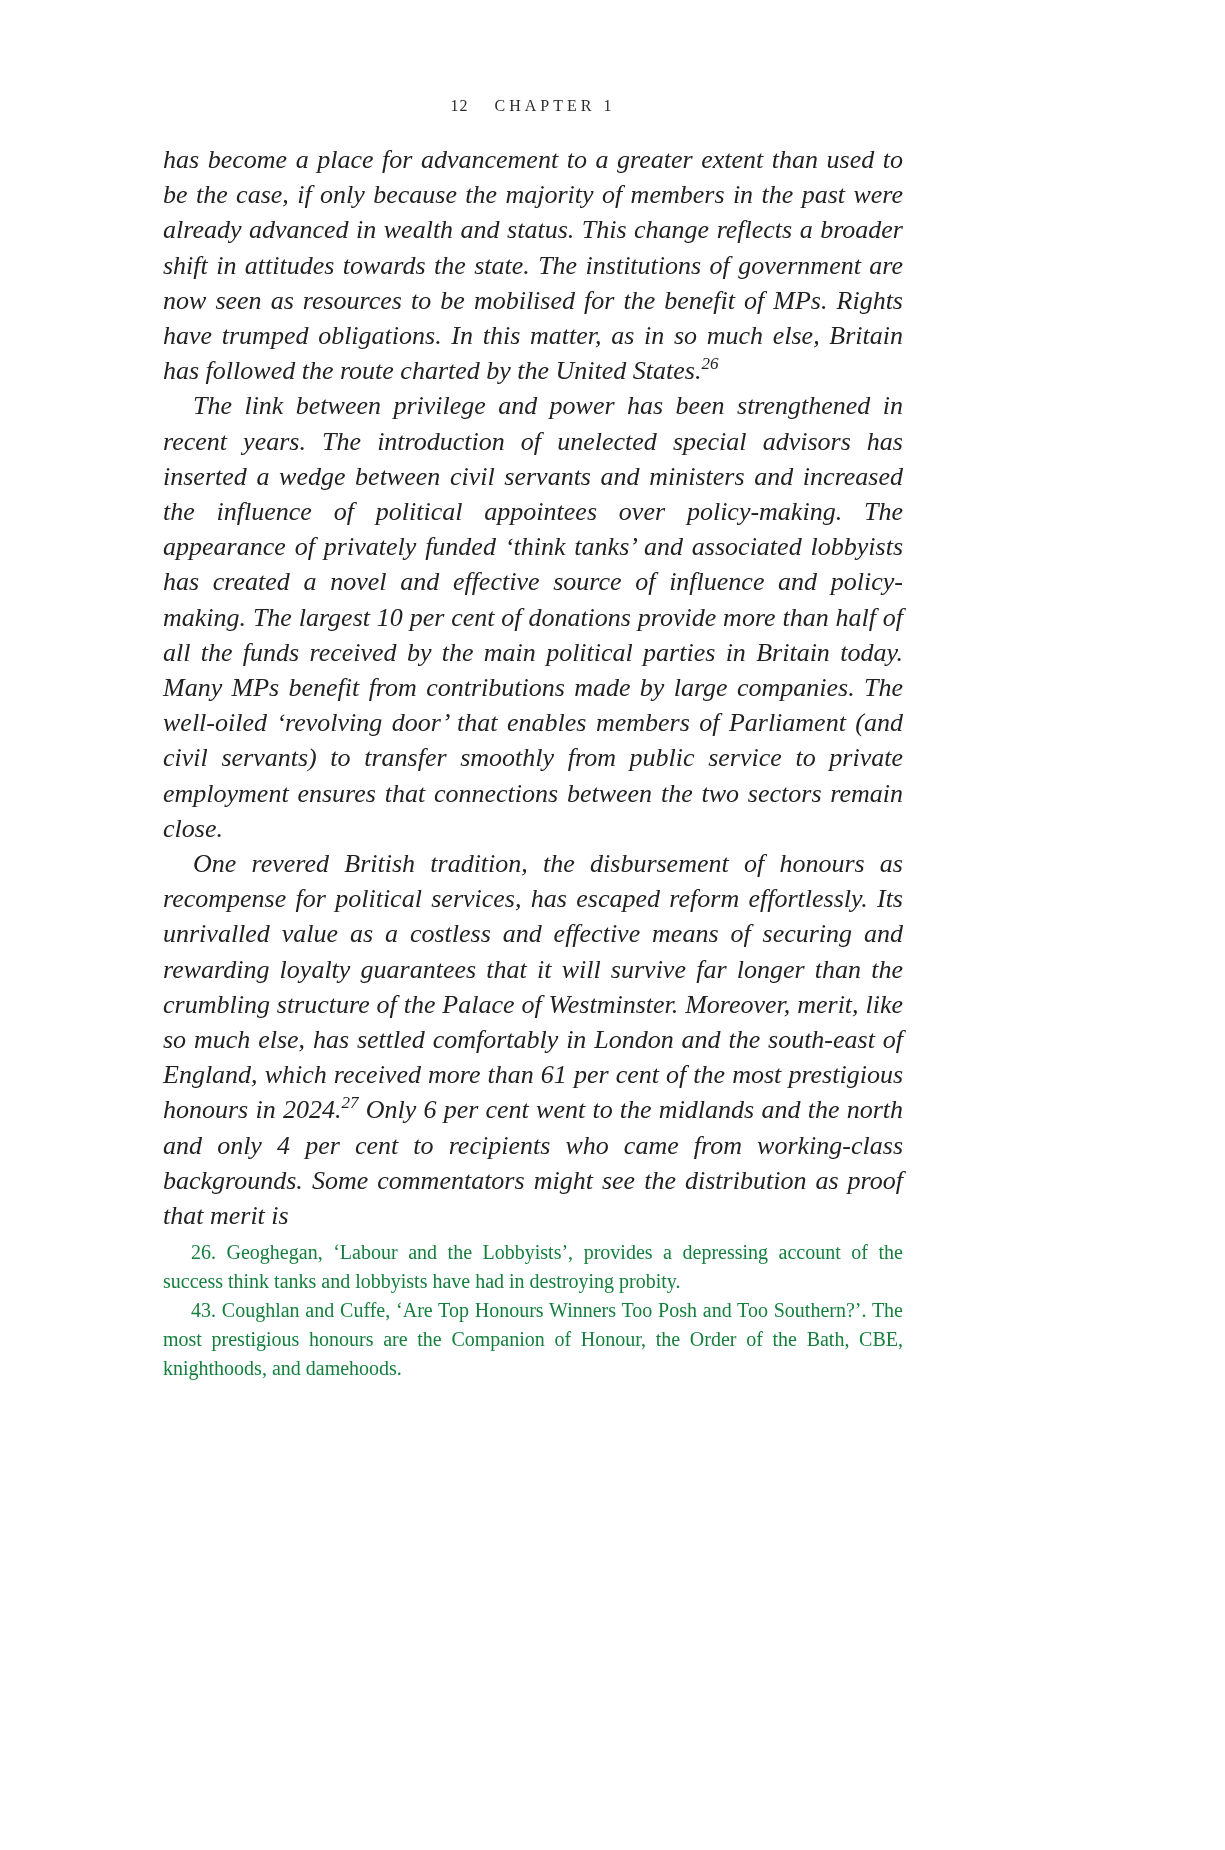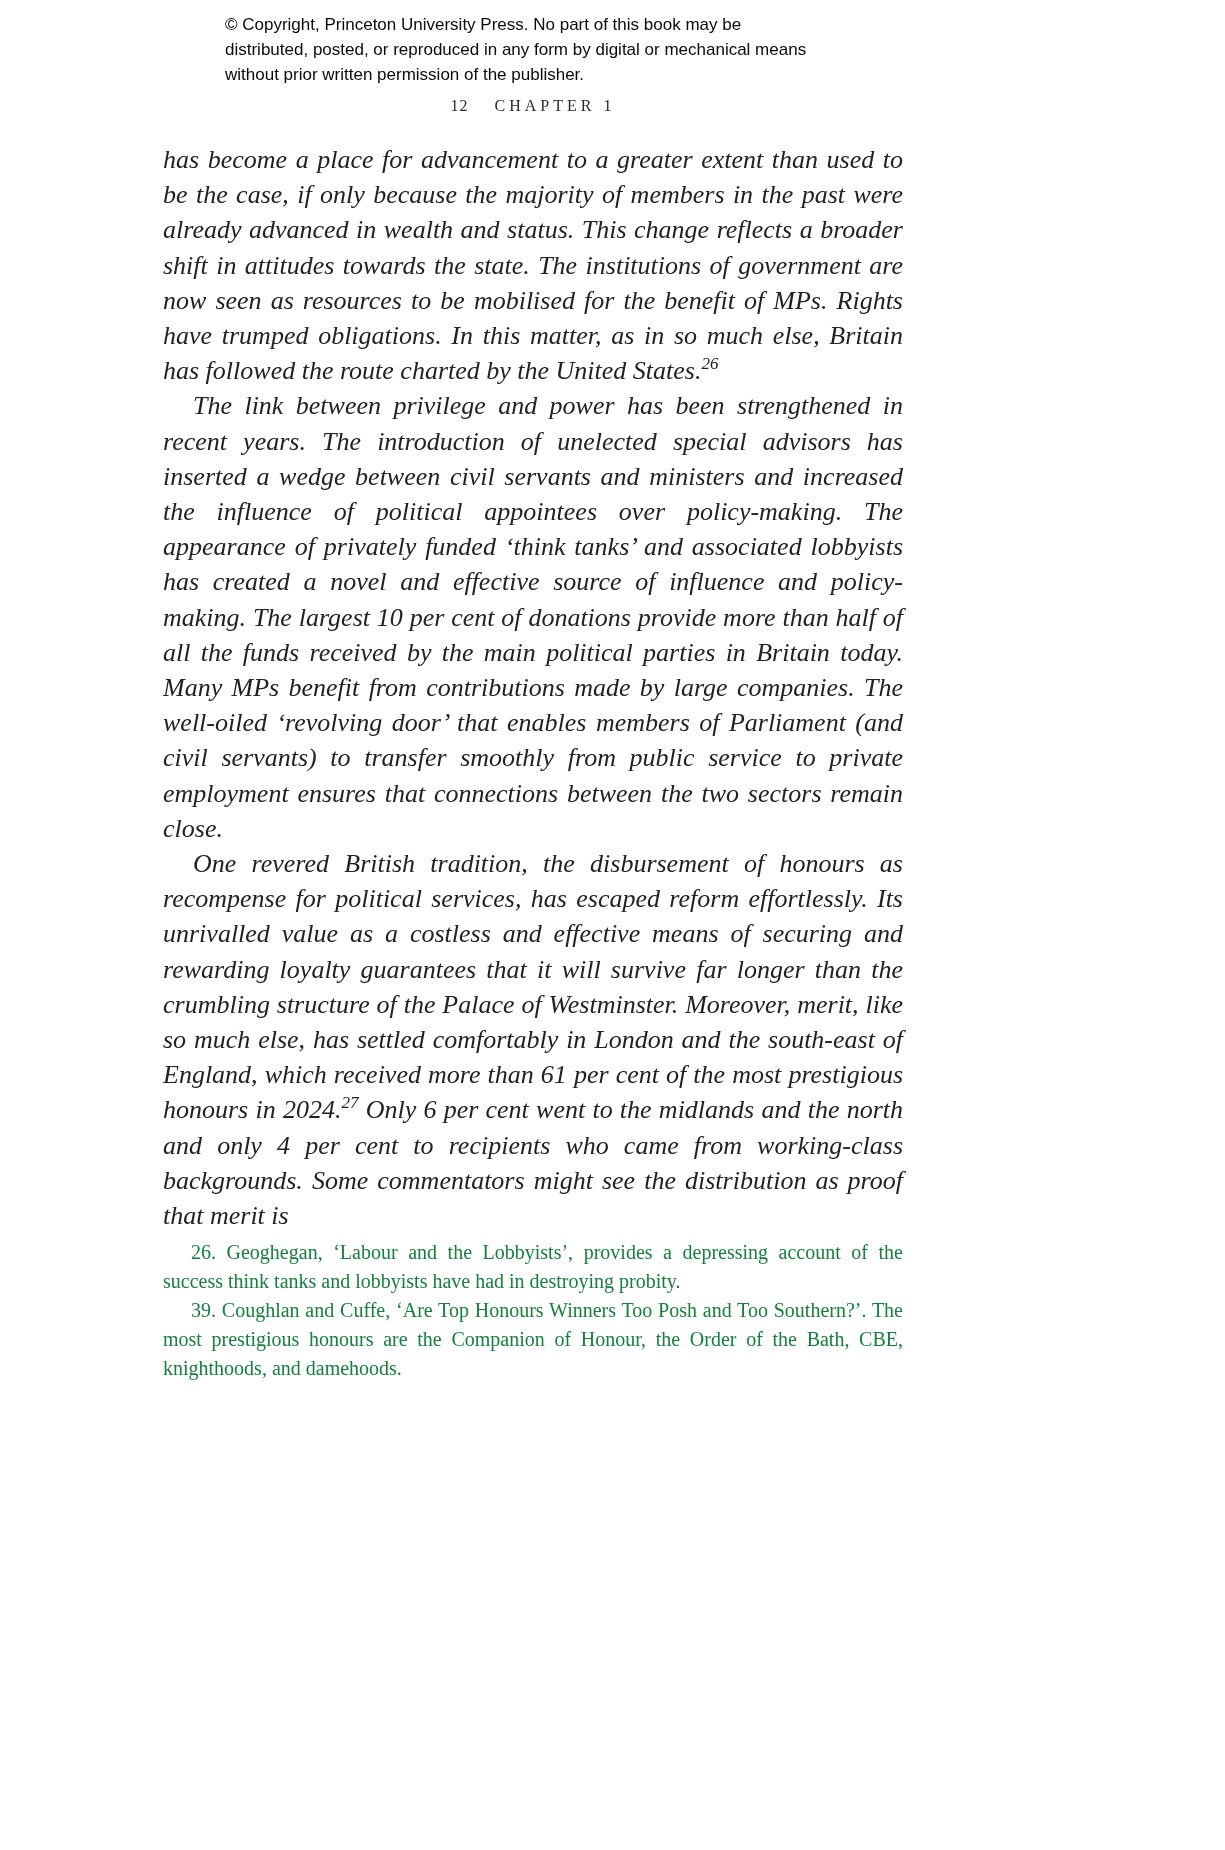--- a/index.html
+++ b/index.html
@@ -99,36 +99,35 @@
     font-family: "Liberation Sans", sans-serif;
     font-size: 19px;
     color: #0a0a0a;
   }
 </style>
 </head>
 <body>
 
 <div class="page">
 
-  <div class="copyright">© Copyright, Princeton University Press. No part of this book may be distributed, posted, or reproduced in any form by digital or mechanical means without prior written permission of the publisher.</div>
 
   <div class="page-header">
     <span class="page-num">12</span>
     <span class="chapter">CHAPTER 1</span>
   </div>
 
   <div class="body-text">
 
     <p class="para"><span>has become a place for advancement to a greater extent than used to be the case, if only because the majority of members in the past were already advanced in wealth and status. This change reflects a broader shift in attitudes towards the state. The institutions of government are now seen as resources to be mobilised for the benefit of MPs. Rights have trumped obligations. In this matter, as in so much else, Britain has followed the route charted by the United States.</span><sup class="fn-ref">26</sup><span></span></p>
 
     <p class="para indented"><span>The link between privilege and power has been strengthened in recent years. The introduction of unelected special advisors has inserted a wedge between civil servants and ministers and increased the influence of political appointees over policy-making. The appearance of privately funded ‘think tanks’ and associated lobbyists has created a novel and effective source of influence and policy-making. The largest 10 per cent of donations provide more than half of all the funds received by the main political parties in Britain today. Many MPs benefit from contributions made by large companies. The well-oiled ‘revolving door’ that enables members of Parliament (and civil servants) to transfer smoothly from public service to private employment ensures that connections between the two sectors remain close.</span><sup class="fn-ref"></sup><span></span></p>
 
     <p class="para indented"><span>One revered British tradition, the disbursement of honours as recompense for political services, has escaped reform effortlessly. Its unrivalled value as a costless and effective means of securing and rewarding loyalty guarantees that it will survive far longer than the crumbling structure of the Palace of Westminster. Moreover, merit, like so much else, has settled comfortably in London and the south-east of England, which received more than 61 per cent of the most prestigious honours in 2024.</span><sup class="fn-ref">27</sup><span> Only 6 per cent went to the midlands and the north and only 4 per cent to recipients who came from working-class backgrounds. Some commentators might see the distribution as proof that merit is</span></p>
 
   </div>
 
   <div class="footnotes">
     <p class="footnote">26. Geoghegan, ‘Labour and the Lobbyists’, provides a depressing account of the success think tanks and lobbyists have had in destroying probity.</p>
-    <p class="footnote">39. Coughlan and Cuffe, ‘Are Top Honours Winners Too Posh and Too Southern?’. The most prestigious honours are the Companion of Honour, the Order of the Bath, CBE, knighthoods, and damehoods.</p>
+    <p class="footnote">43. Coughlan and Cuffe, ‘Are Top Honours Winners Too Posh and Too Southern?’. The most prestigious honours are the Companion of Honour, the Order of the Bath, CBE, knighthoods, and damehoods.</p>
   </div>
 
 
 </div>
 
 </body></html>

